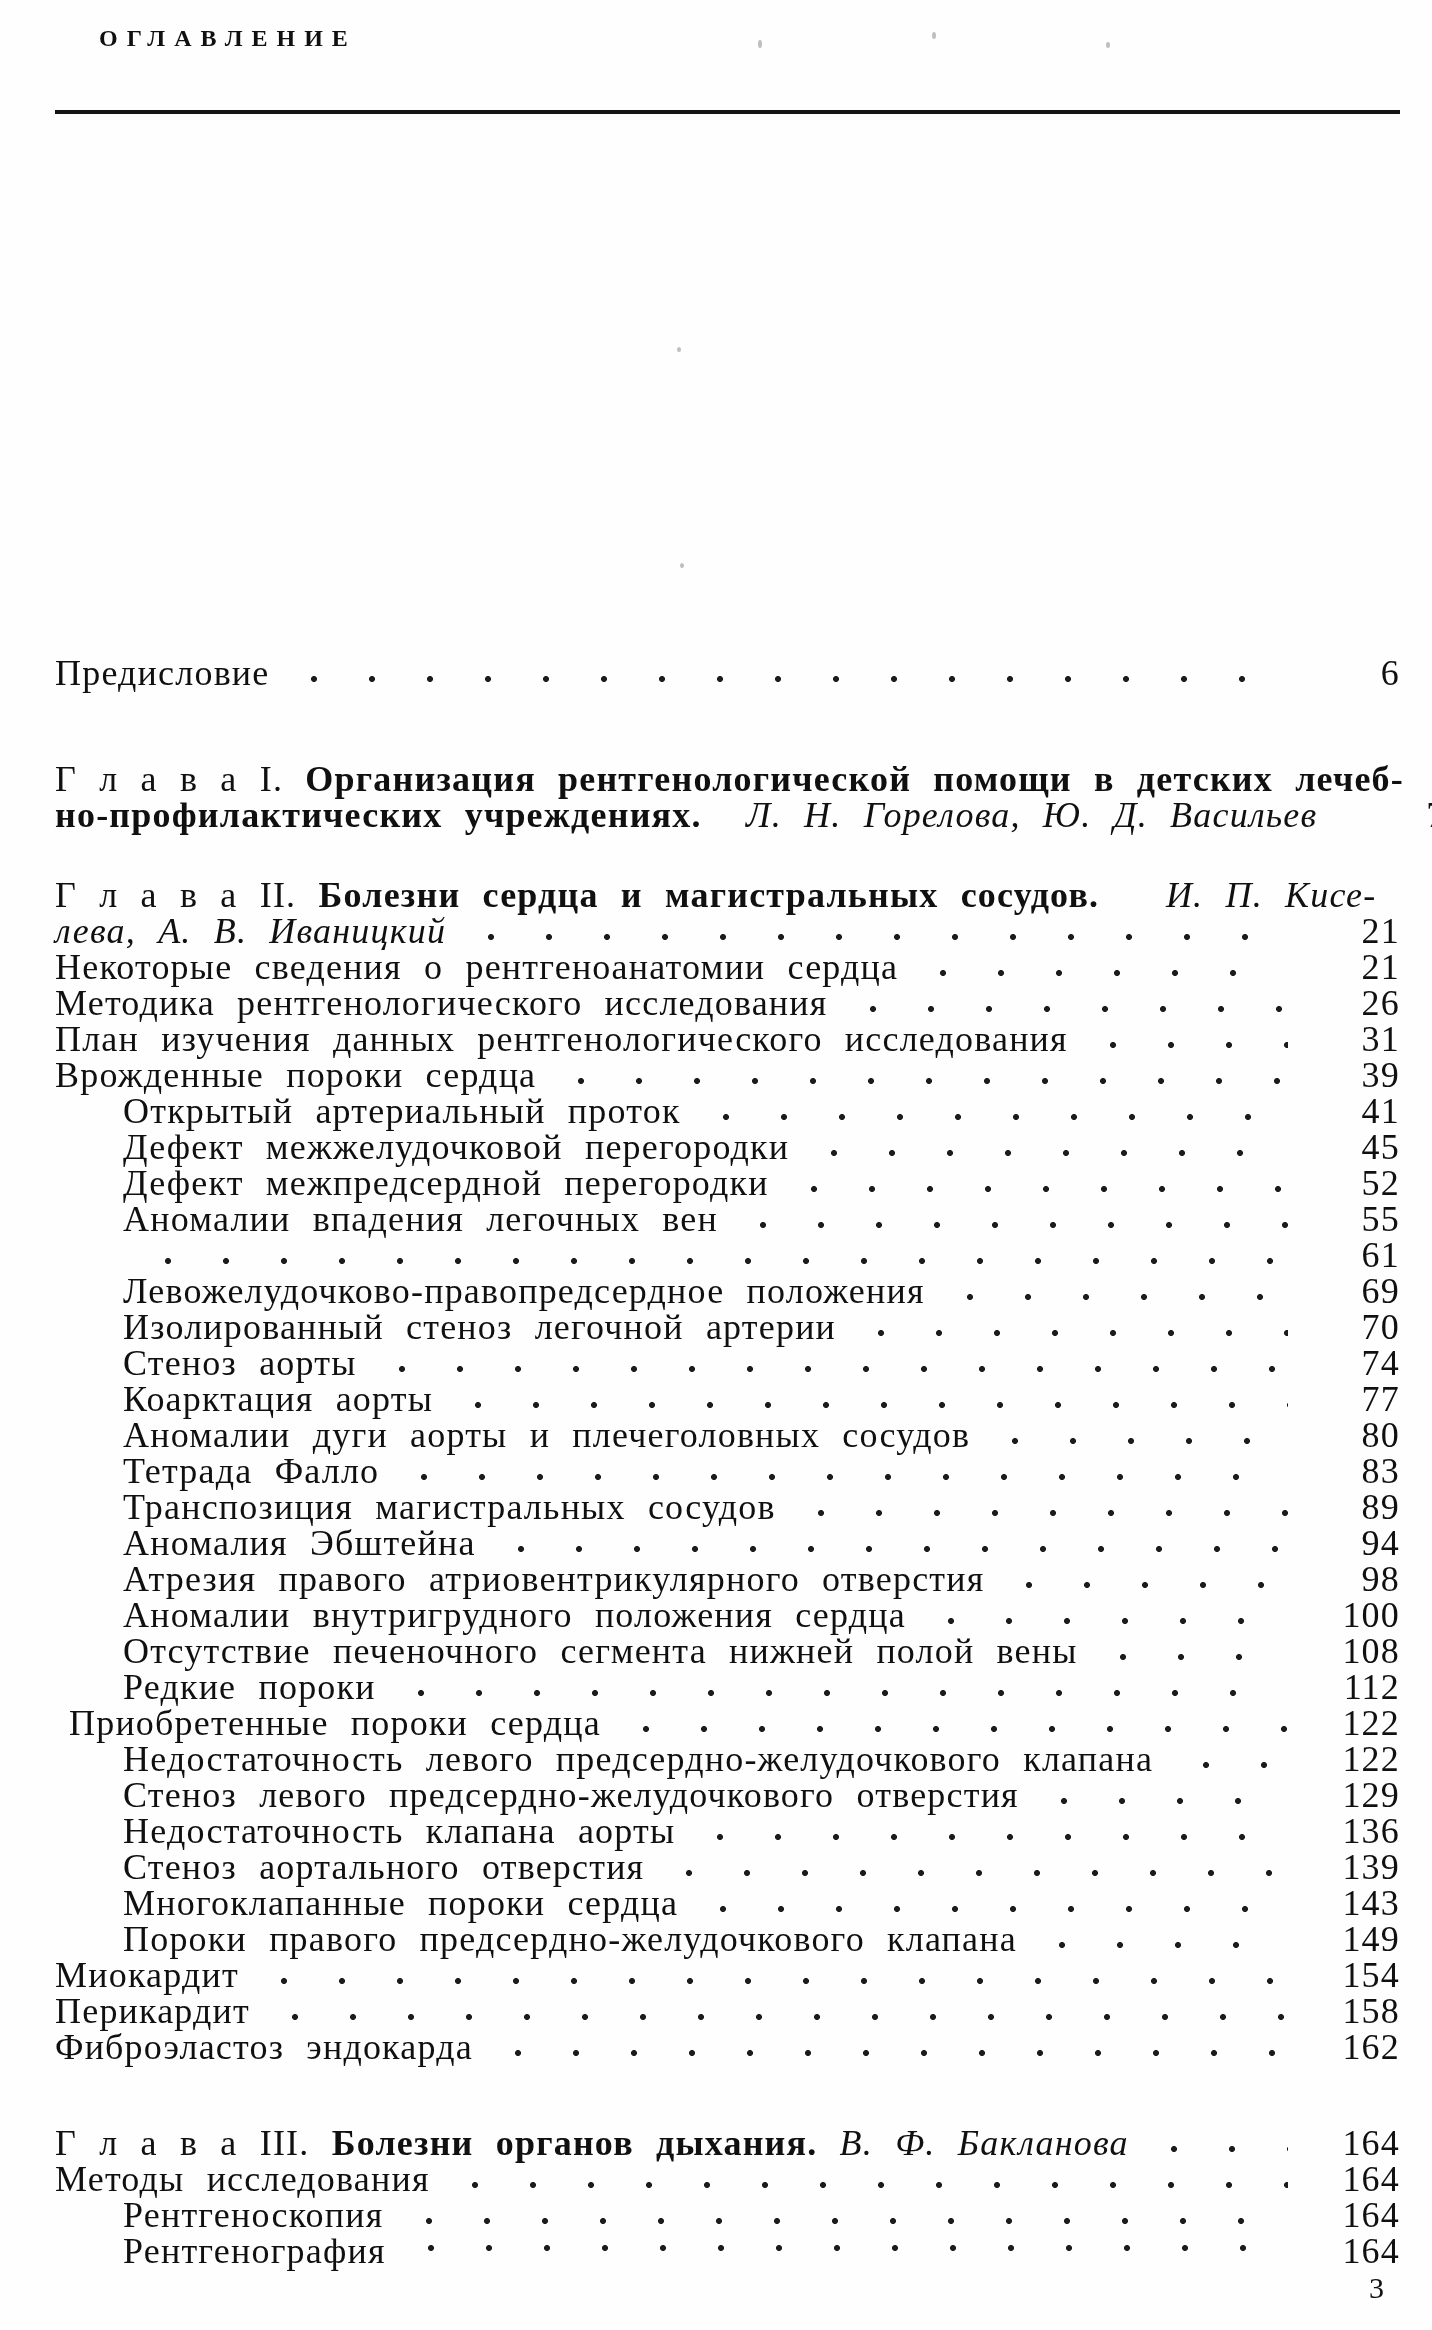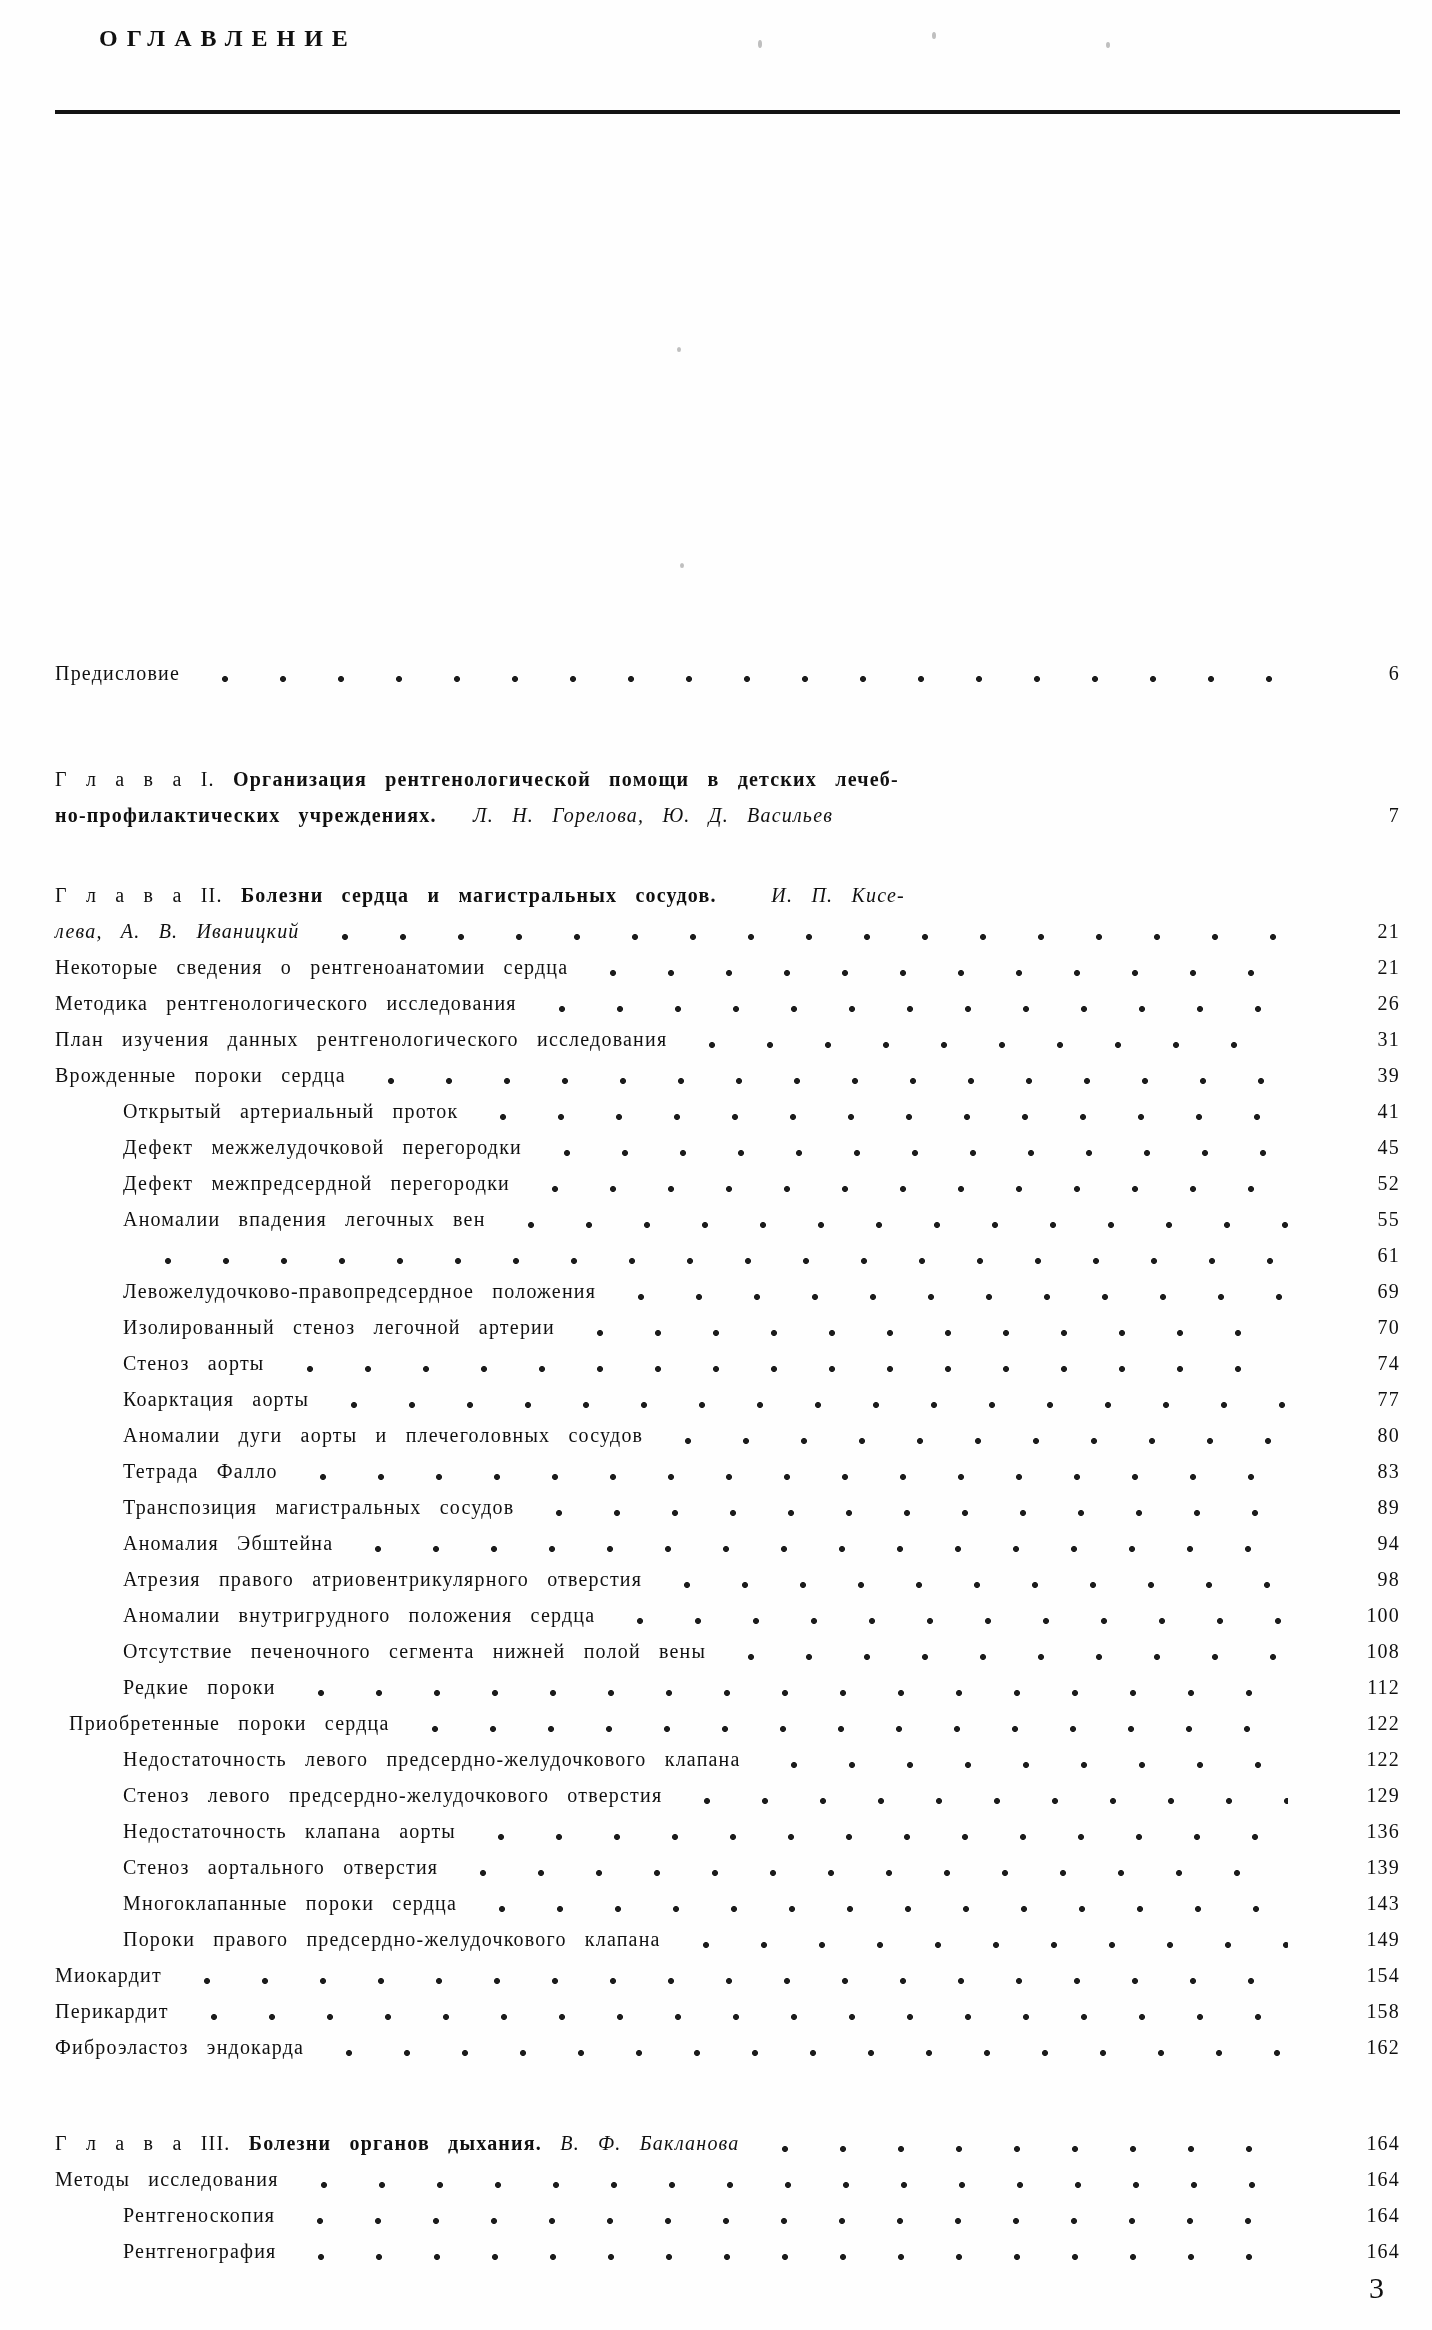--- a/index.html
+++ b/index.html
@@ -26,21 +26,21 @@
   .rule {
     height:4px;
     background:#141414;
     margin-top:54px;
   }
   .toc { margin-top:541px; }
   .toc-row {
     display:flex;
     align-items:flex-end;
     line-height:36px;
-    font-size:20px;
+    font-size:36px;
     letter-spacing:1.2px;
     word-spacing:12px;
   }
   .toc-title { flex:0 0 auto; white-space:nowrap; }
   .seg-normal { font-weight:normal; }
   .seg-bold { font-weight:bold; }
   .seg-italic { font-style:italic; }
   .leader {
     flex:1 1 auto;
     height:12px;
@@ -269,21 +269,21 @@
       <div class="toc-row">
         <span class="toc-title"><span class="seg-normal">Методы исследования</span></span>
         <span class="leader dotted"></span>
         <span class="toc-page">164</span>
       </div>
       <div class="toc-row" style="padding-left: 68px;">
         <span class="toc-title"><span class="seg-normal">Рентгеноскопия</span></span>
         <span class="leader dotted"></span>
         <span class="toc-page">164</span>
       </div>
-      <div class="toc-row" style="padding-left: 68px;">
+      <div class="toc-row" style="padding-left: 68px; align-items: center;">
         <span class="toc-title"><span class="seg-normal">Рентгенография</span></span>
         <span class="leader dotted"></span>
         <span class="toc-page">164</span>
       </div>
     </div>
 </div>
 
 <div class="footer-page">3</div>
 
 <div class="speck" style="left:758px;top:40px;width:4px;height:8px;"></div>

